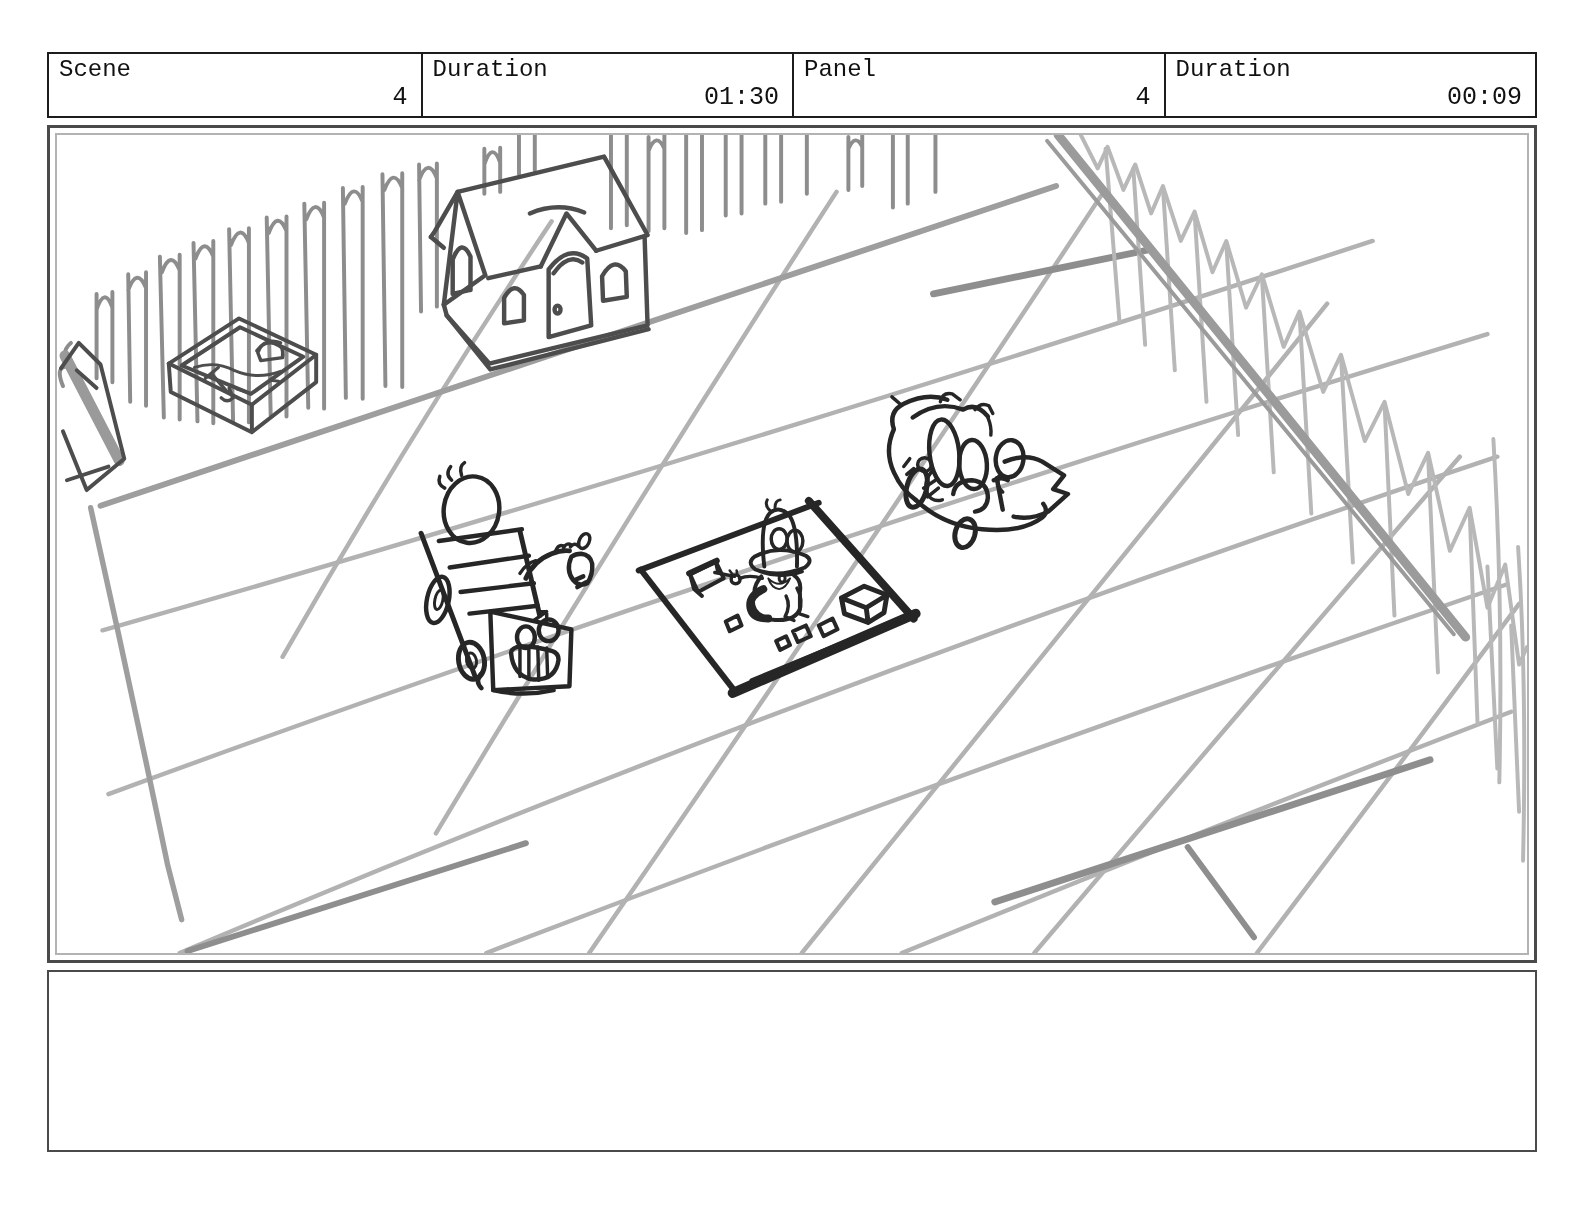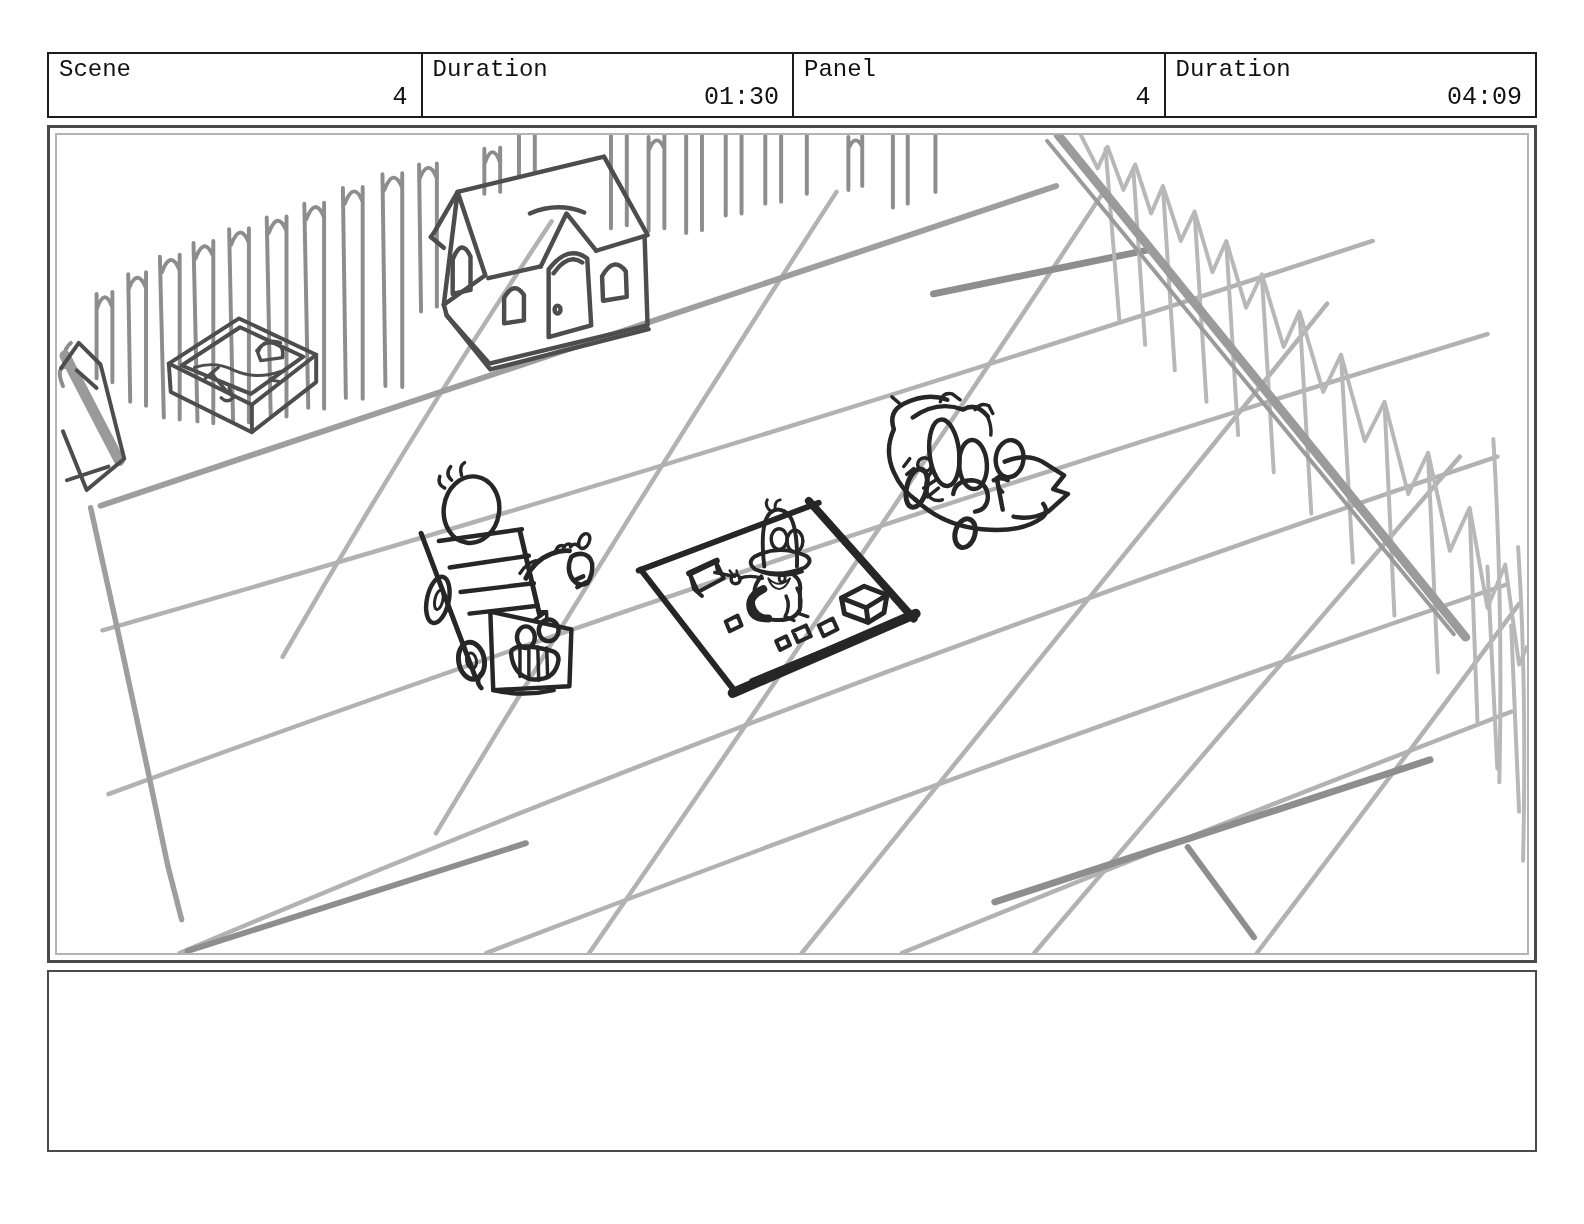--- a/index.html
+++ b/index.html
@@ -50,21 +50,21 @@
   <div class="header-cell">
     <span class="cell-label">Duration</span>
     <span class="cell-value">01:30</span>
   </div>
   <div class="header-cell">
     <span class="cell-label">Panel</span>
     <span class="cell-value">4</span>
   </div>
   <div class="header-cell">
     <span class="cell-label">Duration</span>
-    <span class="cell-value">04:09</span>
+    <span class="cell-value">00:09</span>
   </div>
 </div>
 
 <div class="panel-frame">
   <div class="panel-inner">
     <svg viewBox="0 0 1486 834" preserveAspectRatio="none">
 
       <g stroke="#b2b2b2" stroke-width="4.5">
         <path d="M46,505 Q650,332 1330,108"></path>
         <path d="M52,672 Q700,432 1446,203"></path>

